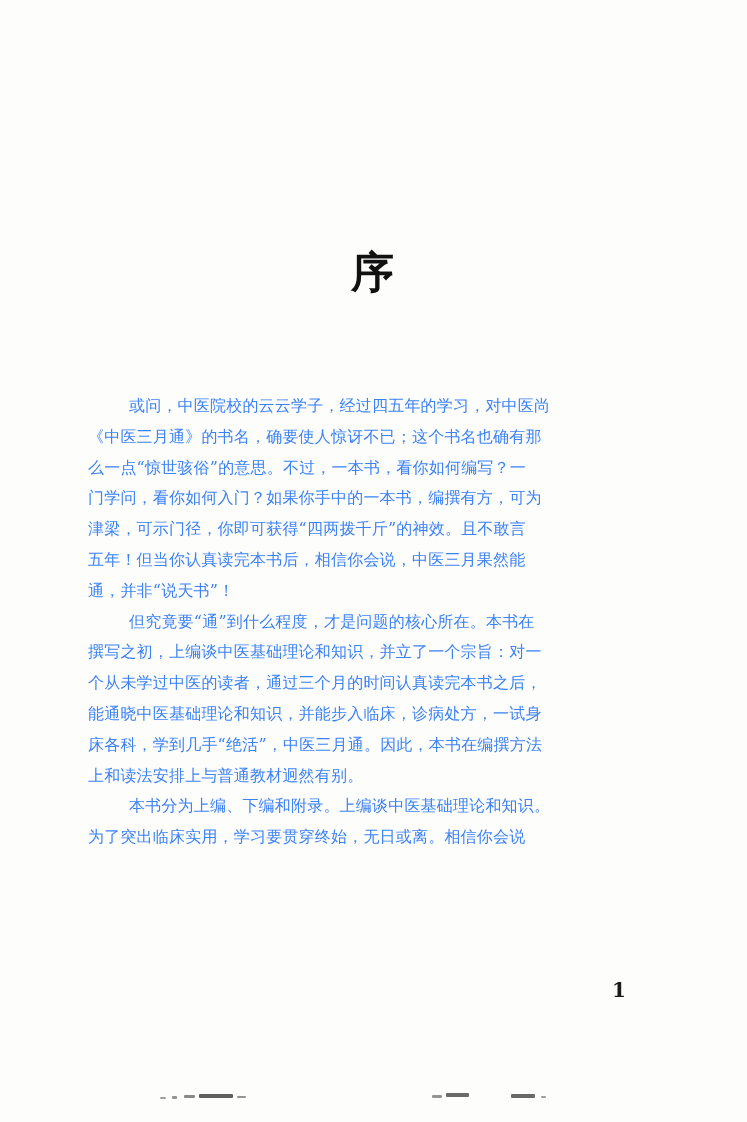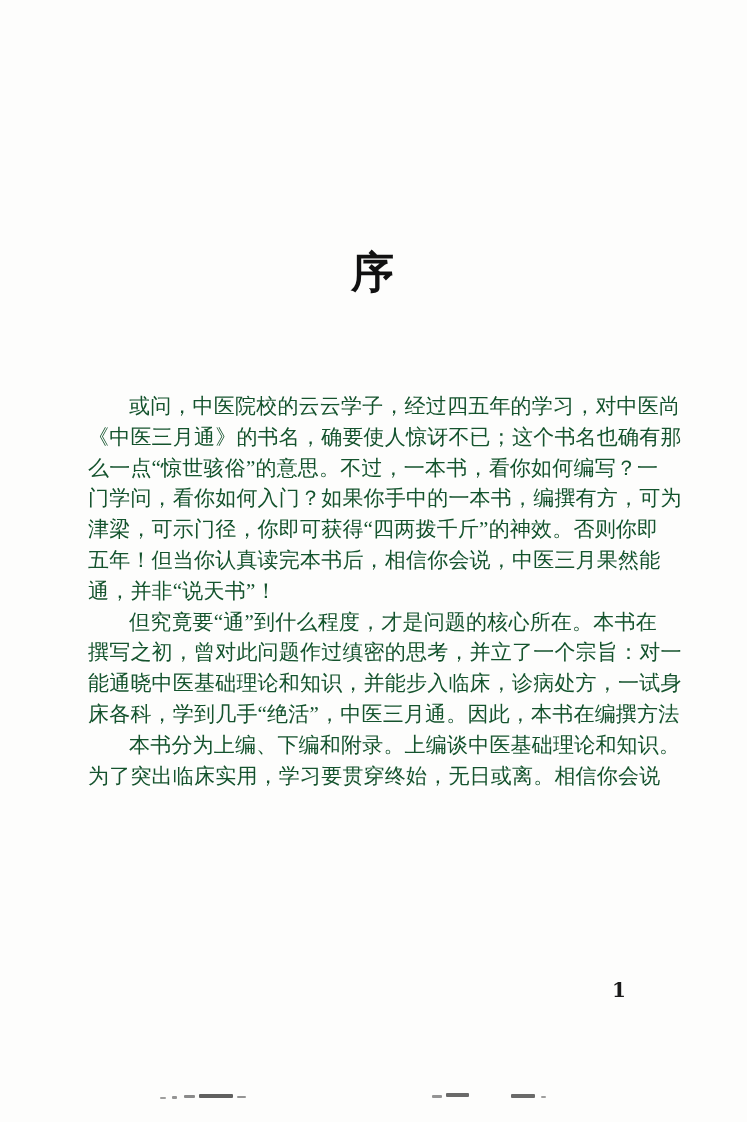--- a/index.html
+++ b/index.html
@@ -24,27 +24,26 @@
     font-weight: 700;
     letter-spacing: 2px;
     color: #111;
   }
   .text-block {
     position: absolute;
     top: 391px; left: 88px;
     width: 582px;
   }
   .line {
-    font-size: 21px;
+    font-size: 16px;
     line-height: 30.8px;
     height: 30.8px;
     white-space: nowrap;
     letter-spacing: 0.2px;
-    color: #14532d;
-    font-family: Liberation Serif, serif;
+    color: #3b82f6;
   }
   .line.indent { padding-left: 41px; }
   .page-number {
     position: absolute;
     top: 978px; left: 612px;
     font-size: 20px;
     font-weight: 700;
     color: #1a1a1a;
   }
   
@@ -69,28 +68,30 @@
 <div class="page">
 
   <h1 class="title">序</h1>
 
   <div class="text-block">
 
     <div class="line indent">或问，中医院校的云云学子，经过四五年的学习，对中医尚</div>
     <div class="line">《中医三月通》的书名，确要使人惊讶不已；这个书名也确有那</div>
     <div class="line">么一点“惊世骇俗”的意思。不过，一本书，看你如何编写？一</div>
     <div class="line">门学问，看你如何入门？如果你手中的一本书，编撰有方，可为</div>
-    <div class="line">津梁，可示门径，你即可获得“四两拨千斤”的神效。否则你即</div>
+    <div class="line">津梁，可示门径，你即可获得“四两拨千斤”的神效。且不敢言</div>
     <div class="line">五年！但当你认真读完本书后，相信你会说，中医三月果然能</div>
     <div class="line">通，并非“说天书”！</div>
 
     <div class="line indent">但究竟要“通”到什么程度，才是问题的核心所在。本书在</div>
-    <div class="line">撰写之初，曾对此问题作过缜密的思考，并立了一个宗旨：对一</div>
+    <div class="line">撰写之初，上编谈中医基础理论和知识，并立了一个宗旨：对一</div>
+    <div class="line">个从未学过中医的读者，通过三个月的时间认真读完本书之后，</div>
     <div class="line">能通晓中医基础理论和知识，并能步入临床，诊病处方，一试身</div>
     <div class="line">床各科，学到几手“绝活”，中医三月通。因此，本书在编撰方法</div>
+    <div class="line">上和读法安排上与普通教材迥然有别。</div>
 
     <div class="line indent">本书分为上编、下编和附录。上编谈中医基础理论和知识。</div>
     <div class="line">为了突出临床实用，学习要贯穿终始，无日或离。相信你会说</div>
   </div>
 
   <div class="page-number">1</div>
 
   <div>
     <span class="artifact a1"></span>
     <span class="artifact a2"></span>

